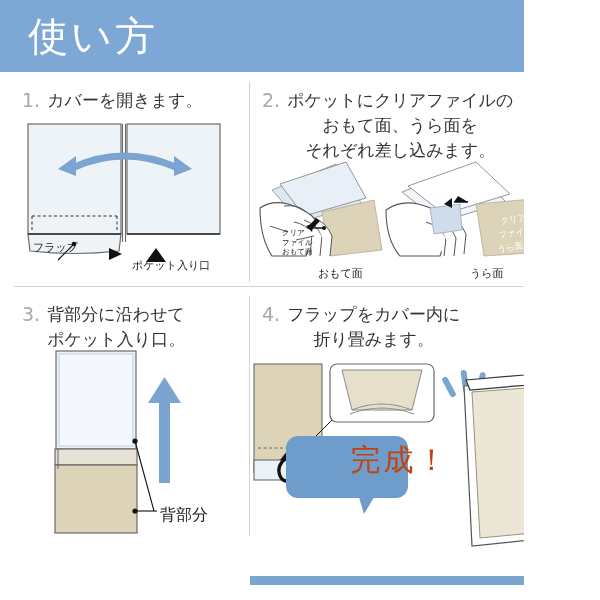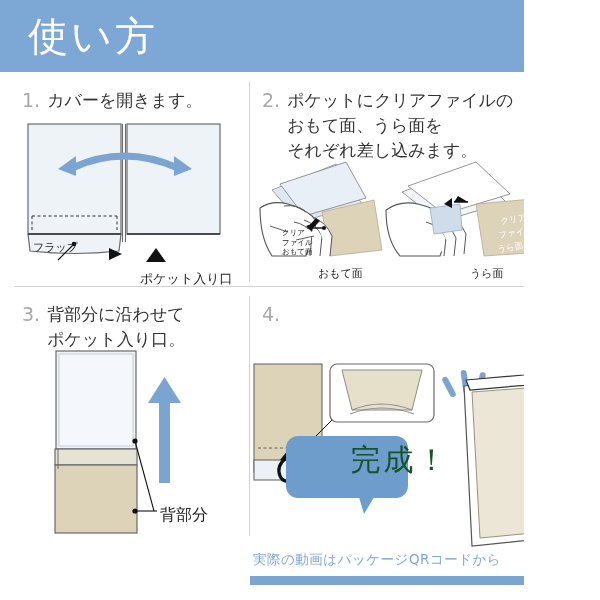--- a/index.html
+++ b/index.html
@@ -33,21 +33,21 @@
   .step{position:absolute;}
   .step-head{display:flex;align-items:flex-start;}
   .step-num{
     color:#a8a8a8;font-size:19px;line-height:25px;
     margin-right:7px;flex:none;
     font-family:"DejaVu Sans","Liberation Sans",sans-serif;
   }
   .step-text{
     color:#333333;font-size:17px;line-height:25px;
     font-family:"DejaVu Sans","Liberation Sans",sans-serif;
-    white-space:pre-line;letter-spacing:0px;
+    white-space:pre-line;letter-spacing:0px;text-align:center;
   }
 
   #step1{left:22px;top:88px;}
   #step2{left:262px;top:88px;}
   #step3{left:22px;top:302px;}
   #step4{left:262px;top:302px;}
 
   
   .art{position:absolute;}
   #art1{left:14px;top:120px;}
@@ -55,21 +55,21 @@
   #art3{left:14px;top:345px;}
   #art4{left:250px;top:350px;}
 
   .cap{
     position:absolute;color:#222;
     font-family:"DejaVu Sans","Liberation Sans",sans-serif;
   }
 
   
   .lbl-flap{left:33px;top:240px;font-size:11px;}
-  .lbl-pocket{left:132px;top:270px;font-size:13px;margin-left:8px;}
+  .lbl-pocket{left:132px;top:258px;font-size:11px;}
   .lbl-cf-front{left:282px;top:228px;font-size:7.5px;line-height:9.5px;white-space:pre-line;}
   .lbl-omote{left:318px;top:266px;font-size:11px;}
   .lbl-ura{left:470px;top:266px;font-size:11px;}
   .lbl-se{left:160px;top:505px;font-size:16px;}
 
   
   .bottom-text{
     position:absolute;left:253px;top:551px;
     color:#7da7d4;font-size:13.5px;letter-spacing:.5px;
     font-family:"DejaVu Sans","Liberation Sans",sans-serif;
@@ -210,20 +210,22 @@
 
     <circle cx="121" cy="96" r="2.6" fill="#111"></circle>
     <circle cx="121" cy="166" r="2.6" fill="#111"></circle>
     <line x1="121" y1="96" x2="140" y2="166" stroke="#111" stroke-width="1.1"></line>
     <line x1="121" y1="166" x2="143" y2="166" stroke="#111" stroke-width="1.1"></line>
   </svg>
   <div class="cap lbl-se">背部分</div>
 
   <div class="step step-head" id="step4">
     <div class="step-num">4.</div>
+    <div class="step-text">フラップをカバー内に
+折り畳みます。</div>
   </div>
 
   <svg class="art" id="art4" width="350" height="200" viewBox="0 0 350 200">
 
     <g>
       <rect x="4" y="14" width="68" height="108" fill="#ddd3b8" stroke="#6a6a6a" stroke-width="1.1"></rect>
       <path d="M8,98 L68,98" stroke="#555" stroke-width="0.9" stroke-dasharray="3,2.5"></path>
       <rect x="4" y="110" width="68" height="20" fill="#eaf1f8" stroke="#6a6a6a" stroke-width="1.1"></rect>
 
       <path d="M36,108 Q26,116 30,126 Q34,134 42,130" stroke="#111" stroke-width="3.2" fill="none" stroke-linecap="round"></path>
@@ -253,22 +255,21 @@
 
     <g>
       <path d="M214,36 L334,26 L340,184 L222,196 Z" fill="#ffffff" stroke="#555" stroke-width="1.2"></path>
       <path d="M216,30 L332,20 L336,30 L220,40 Z" fill="#fff" stroke="#333" stroke-width="1.2"></path>
       <path d="M222,42 L330,34 L336,178 L230,188 Z" fill="#ece6d6" stroke="#9a927d" stroke-width="1"></path>
       <path d="M336,84 Q326,94 336,104" fill="#fff" stroke="#555" stroke-width="1.2"></path>
     </g>
   </svg>
 
   <div style="position:absolute;left:335px;top:440px;width:130px;text-align:center;
-              color:#14532d;font-size:30px;letter-spacing:3px;
+              color:#c2410c;font-size:30px;letter-spacing:3px;
               font-family:'DejaVu Sans','Liberation Sans',sans-serif;">完成！</div>
 
-  <div class="bottom-text">実際の動画はパッケージQRコードから</div>
   <svg class="bottom-arrow" width="340" height="22" viewBox="0 0 340 22">
     <rect x="0" y="5" width="310" height="9" fill="#7ba4d0"></rect>
     <polygon points="300,0 300,20 336,10" fill="#7ba4d0"></polygon>
   </svg>
 
 </div>
 
 </body></html>

